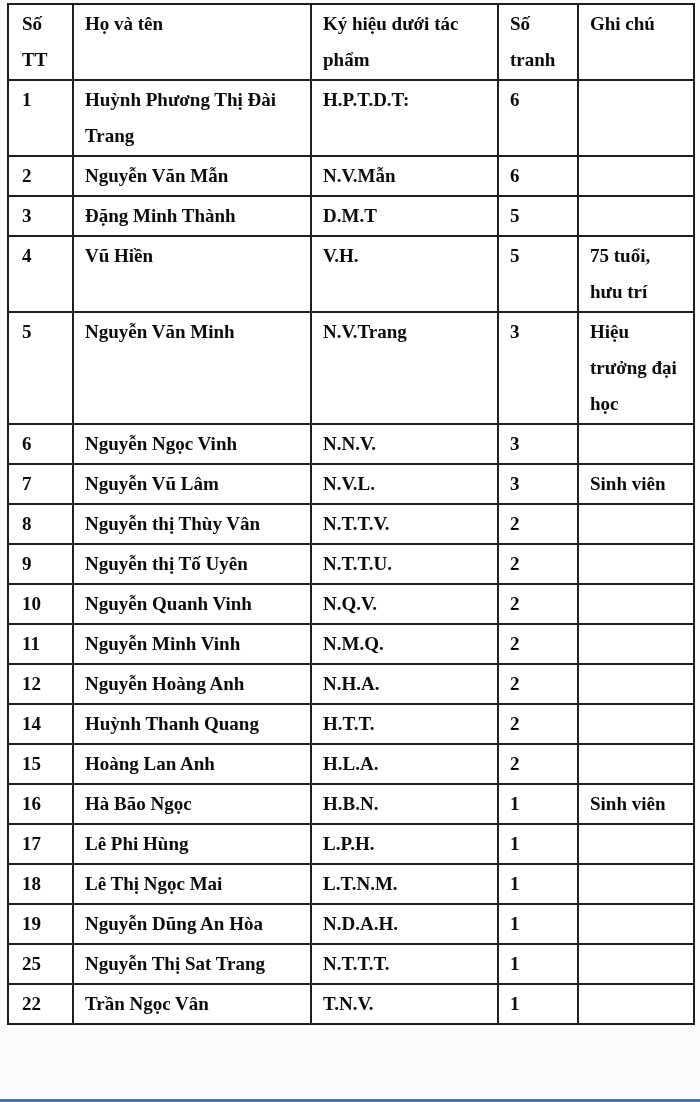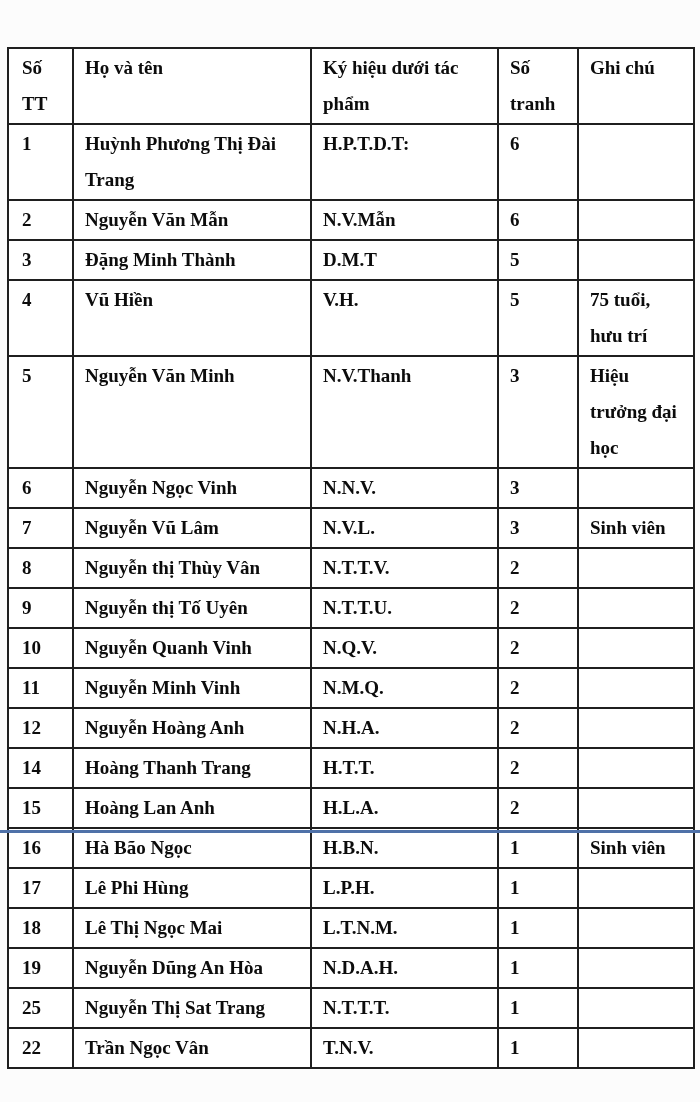--- a/index.html
+++ b/index.html
@@ -13,22 +13,21 @@
     width: 700px;
     height: 1102px;
     background: var(--bg-color);
     font-family: "Liberation Serif", "DejaVu Serif", serif;
     overflow: hidden;
     position: relative;
   }
   .page {
     position: relative;
     width: 700px;
-    height: 789px;
-    margin-top: 44px;
+    height: 1102px;
   }
   table.doc-table {
     position: absolute;
     left: 7px;
     top: 3px;
     width: 686px;
     border-collapse: collapse;
     table-layout: fixed;
     background: #ffffff;
   }
@@ -114,21 +113,21 @@
           <td>4</td>
           <td>Vũ Hiền</td>
           <td>V.H.</td>
           <td>5</td>
           <td>75 tuổi,
 hưu trí</td>
         </tr>
         <tr>
           <td>5</td>
           <td>Nguyễn Văn Minh</td>
-          <td>N.V.Thanh</td>
+          <td>N.V.Trang</td>
           <td>3</td>
           <td>Hiệu
 trưởng đại
 học</td>
         </tr>
         <tr>
           <td>6</td>
           <td>Nguyễn Ngọc Vinh</td>
           <td>N.N.V.</td>
           <td>3</td>
@@ -171,21 +170,21 @@
         </tr>
         <tr>
           <td>12</td>
           <td>Nguyễn Hoàng Anh</td>
           <td>N.H.A.</td>
           <td>2</td>
           <td></td>
         </tr>
         <tr>
           <td>14</td>
-          <td>Hoàng Thanh Trang</td>
+          <td>Huỳnh Thanh Quang</td>
           <td>H.T.T.</td>
           <td>2</td>
           <td></td>
         </tr>
         <tr>
           <td>15</td>
           <td>Hoàng Lan Anh</td>
           <td>H.L.A.</td>
           <td>2</td>
           <td></td>

